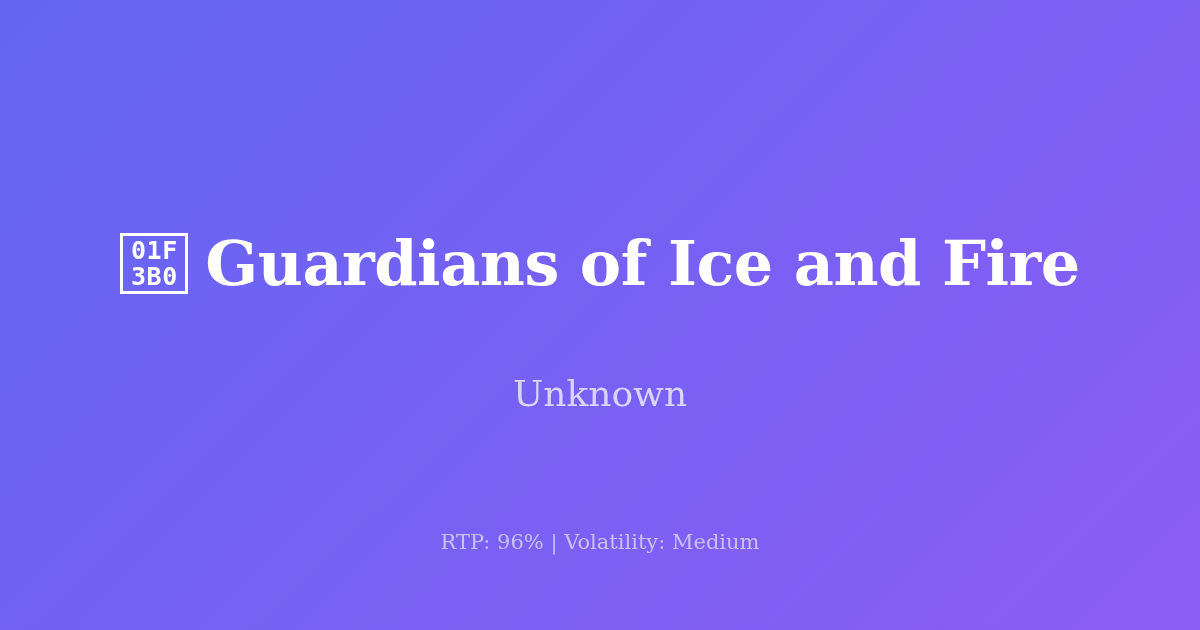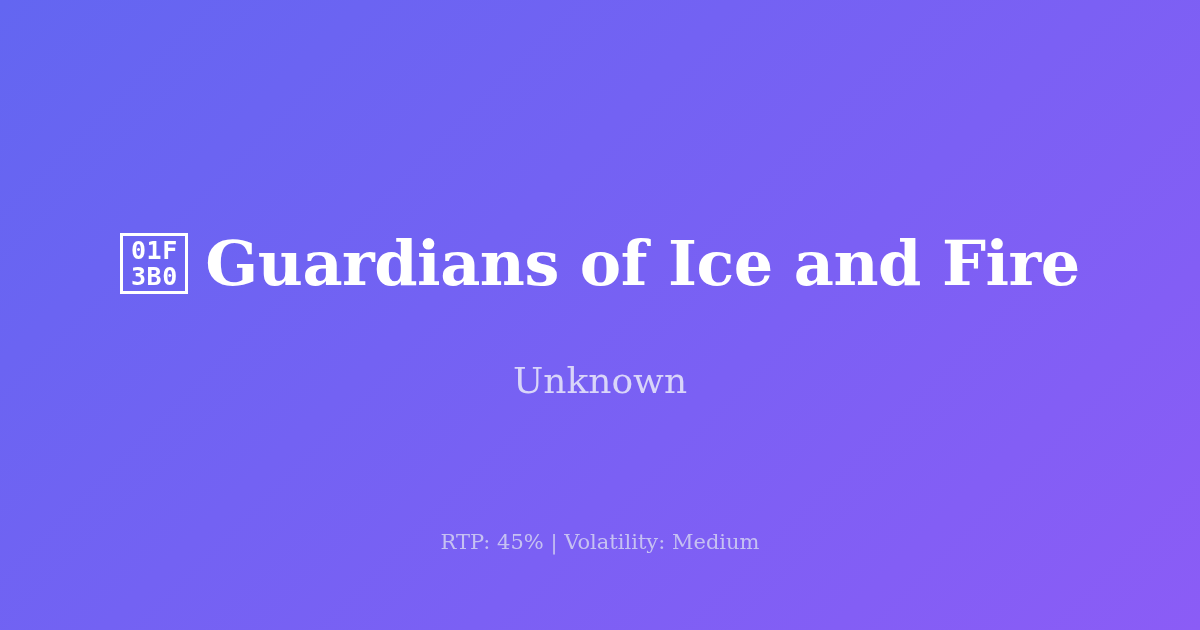--- a/index.html
+++ b/index.html
@@ -67,21 +67,21 @@
     font-weight: 700;
     font-size: 62px;
     line-height: 1.02;
     color: #FFFFFF;
     letter-spacing: -0.5px;
   }
 
   
   .og-subtitle {
     position: absolute;
-    top: 359px;
+    top: 372px;
     left: 0;
     width: 1200px;
     text-align: center;
     font-family: "DejaVu Serif", "Liberation Serif", serif;
     font-weight: 400;
     font-size: 36px;
     line-height: 1.2;
     color: #D9D5F9;
   }
 
@@ -109,15 +109,15 @@
     <span class="tofu">
       <span class="tofu-line">01F</span>
       <span class="tofu-line">3B0</span>
     </span>
 
     <h1 class="og-title">Guardians of Ice and Fire</h1>
   </div>
 
   <div class="og-subtitle">Unknown</div>
 
-  <div class="og-meta">RTP: 45% | Volatility: Medium</div>
+  <div class="og-meta">RTP: 96% | Volatility: Medium</div>
 
 </div>
 
 </body></html>

